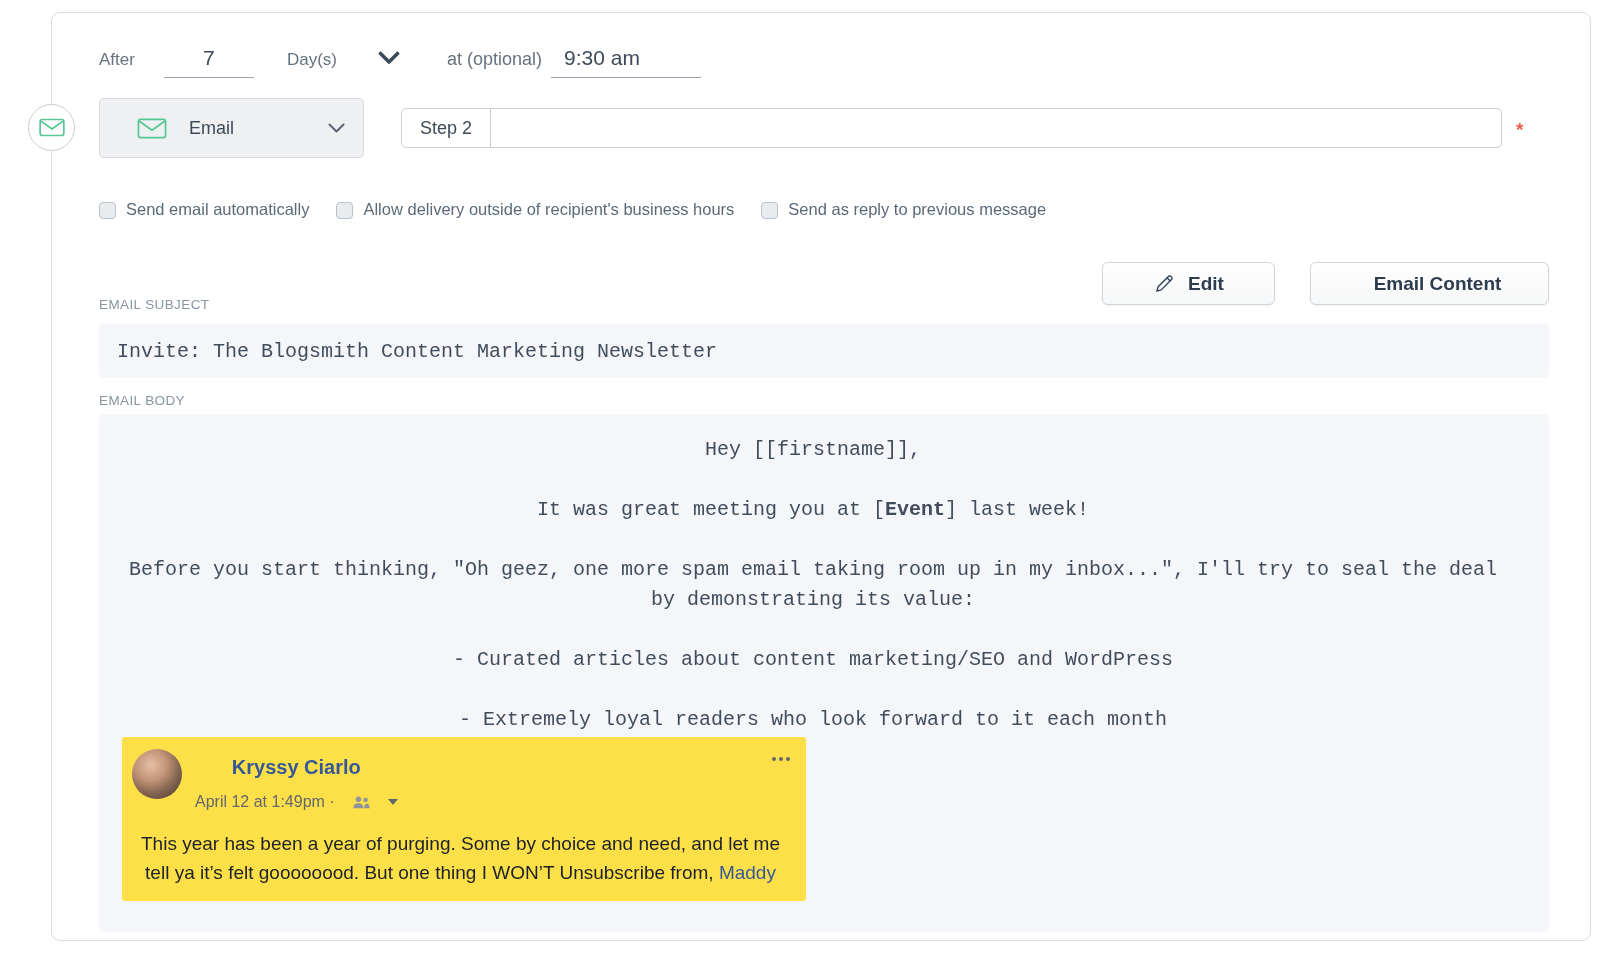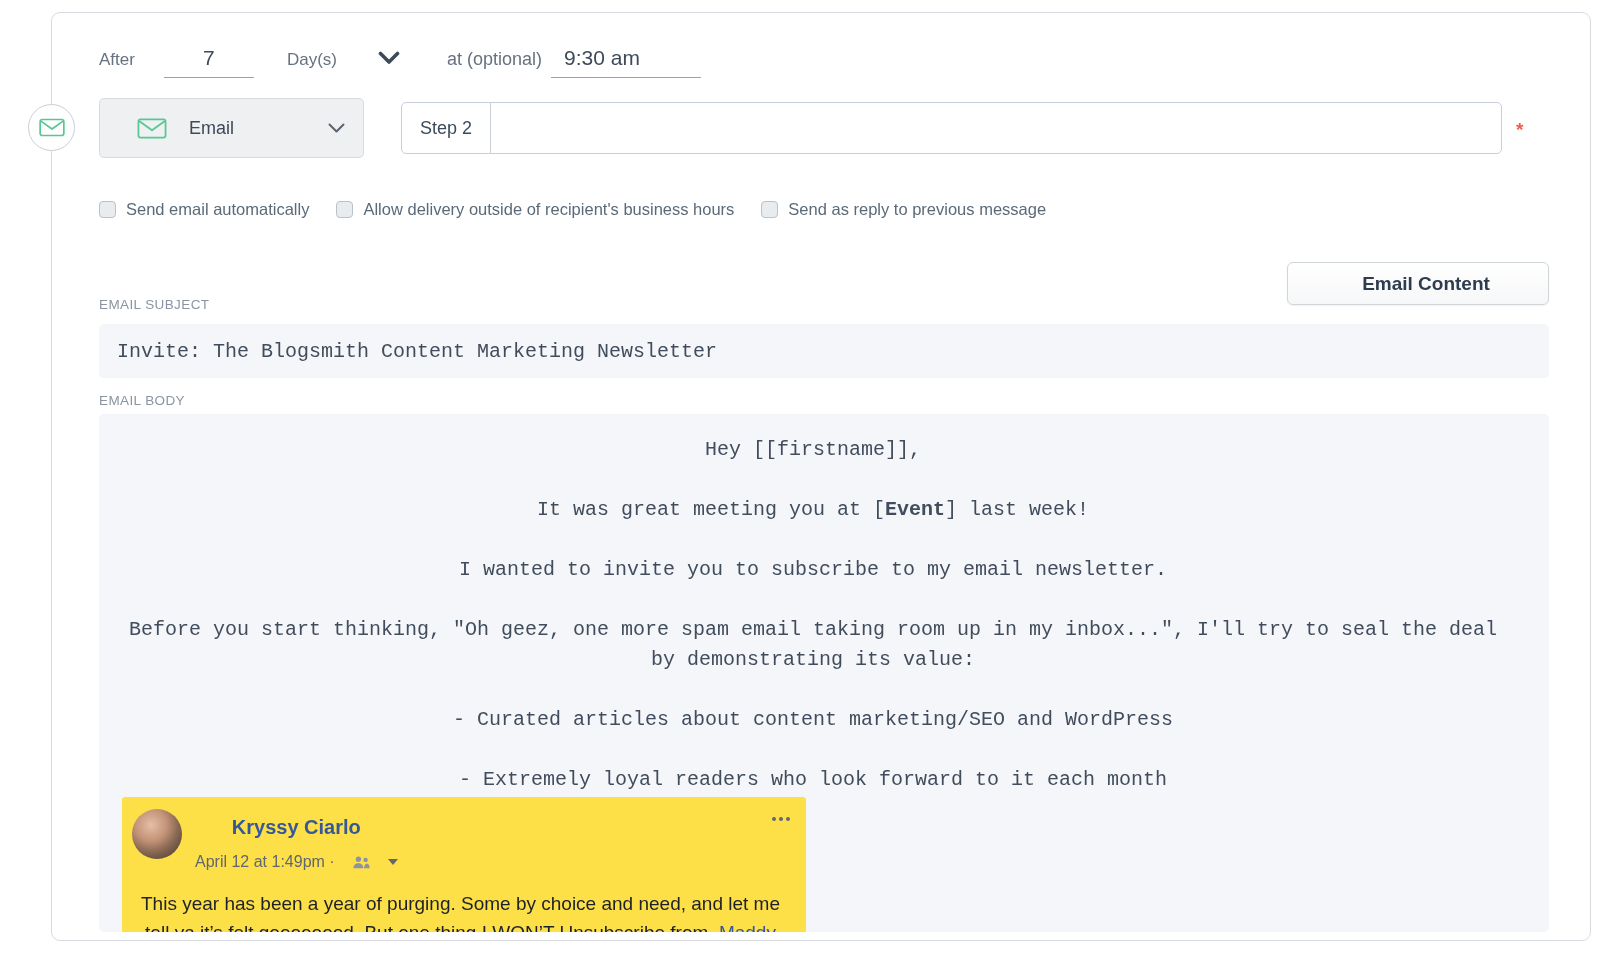--- a/index.html
+++ b/index.html
@@ -22,43 +22,43 @@
   .expander-icon { margin-left:41px; }
   .at-label { margin-left:47px; font-size:18px; }
   .time-input { margin-left:9px; width:150px; padding-left:13px; }
 
   
   .type-row { display:flex; align-items:center; margin-top:20px; }
   .type-dropdown { width:265px; height:60px; background:#eef0f1; border:1px solid #d7dadf; border-radius:5px;
                    display:flex; align-items:center; padding:0 18px 0 37px; cursor:pointer; }
   .type-label { font-size:18px; color:#3d4a5a; margin-left:22px; }
   .dd-chevron { margin-left:auto; display:flex; }
-  .step-group { display:flex; margin-left:37px; width:1101px; height:52px; border:1px solid #c9cfd7;
+  .step-group { display:flex; margin-left:37px; width:1101px; height:40px; border:1px solid #c9cfd7;
                 border-radius:5px; background:#fff; align-items:stretch; overflow:hidden; }
   .step-cell { width:89px; display:flex; align-items:center; justify-content:center;
                border-right:1px solid #c9cfd7; font-size:18px; color:#3e4a59; flex:none; }
   .step-title { flex:1; display:flex; align-items:center; padding-left:21px; font-size:18px; color:#3e4a59; }
   .required { color:#ee5e49; font-size:19px; font-weight:700; margin-left:14px; position:relative; top:2px; }
 
   
   .options-row { display:flex; align-items:center; margin-top:42px; gap:27px; }
-  .option { display:flex; align-items:center; gap:10px; }
+  .option { display:flex; align-items:flex-end; gap:10px; }
   .checkbox { width:17px; height:17px; background:#e9ecef; border:1px solid #b9c1ca; border-radius:4px; flex:none; cursor:pointer; }
   .option-label { font-size:16.5px; color:#5b6a79; }
 
   
   .subject-header { display:flex; justify-content:space-between; align-items:flex-end; margin-top:43px; }
   .section-label { font-size:13.5px; color:#8a95a1; letter-spacing:.4px; }
   .subject-header .section-label { margin-bottom:-7px; }
   .actions { display:flex; gap:35px; }
   .btn { height:43px; background:linear-gradient(#ffffff,#f6f7f8); border:1px solid #d0d5da; border-radius:6px;
          display:flex; align-items:center; justify-content:center; font-size:19px; font-weight:700; color:#2d3c4e;
          box-shadow:0 1px 2px rgba(0,0,0,.06); cursor:pointer; }
   .btn-edit { width:173px; gap:13px; }
-  .btn-content { width:262px;padding-left:16px; }
+  .btn-content { width:239px;padding-left:16px; }
 
   
   .subject-box { margin-top:19px; height:54px; background:#f5f6fa; border-radius:5px; display:flex; align-items:center;
                  padding-left:18px; font-family:"Liberation Mono", monospace; font-size:20px; color:#414d5c; }
   .body-label { margin-top:15px; }
   .body-box { margin-top:6px; height:518px; background:#f5f6fa; border-radius:5px;
               padding:21px 40px 0 18px; overflow:hidden;
               font-family:"Liberation Mono", monospace; font-size:20px; line-height:30px; color:#414d5c;text-align:center; }
   .body-box p { margin:0 0 30px 0; }
   .body-box p.last { margin-bottom:0; }
@@ -139,34 +139,42 @@
       </div>
       <div class="option">
         <span class="checkbox"></span>
         <span class="option-label">Send as reply to previous message</span>
       </div>
     </div>
 
     <div class="subject-header">
       <span class="section-label">EMAIL SUBJECT</span>
       <div class="actions">
+        <div class="btn btn-edit">
+          <span style="display:flex">
+            <svg width="22" height="22" viewBox="0 0 24 24">
+                <path d="M4.2 19.8l1.4-4.8L16.8 3.8a1.9 1.9 0 0 1 2.7 0l.7.7a1.9 1.9 0 0 1 0 2.7L9 18.4 4.2 19.8z" fill="none" stroke="#2d3c4e" stroke-width="1.5" stroke-linejoin="round"></path>
+                <path d="M15.3 5.3l3.4 3.4" fill="none" stroke="#2d3c4e" stroke-width="1.5"></path>
+              </svg>
+          </span>
+          <span>Edit</span>
+        </div>
         <div class="btn btn-content">
           <span>Email Content</span>
         </div>
       </div>
     </div>
 
     <div class="subject-box">Invite: The Blogsmith Content Marketing Newsletter</div>
 
     <div class="section-label body-label">EMAIL BODY</div>
 
     <div class="body-box">
       <p>Hey [[firstname]],</p>
       <p><span>It was great meeting you at [</span><b>Event</b><span>] last week!</span></p>
-      <p>I wanted to invite you to subscribe to my email newsletter.</p>
       <p>Before you start thinking, "Oh geez, one more spam email taking room up in my inbox...", I'll try to seal the deal by demonstrating its value:</p>
       <p>- Curated articles about content marketing/SEO and WordPress</p>
       <p class="last">- Extremely loyal readers who look forward to it each month</p>
 
       <div class="fb-embed">
         <div class="fb-header">
           <div class="fb-avatar"></div>
           <div class="fb-id">
             <div class="fb-name">Kryssy Ciarlo</div>
             <div class="fb-meta">

